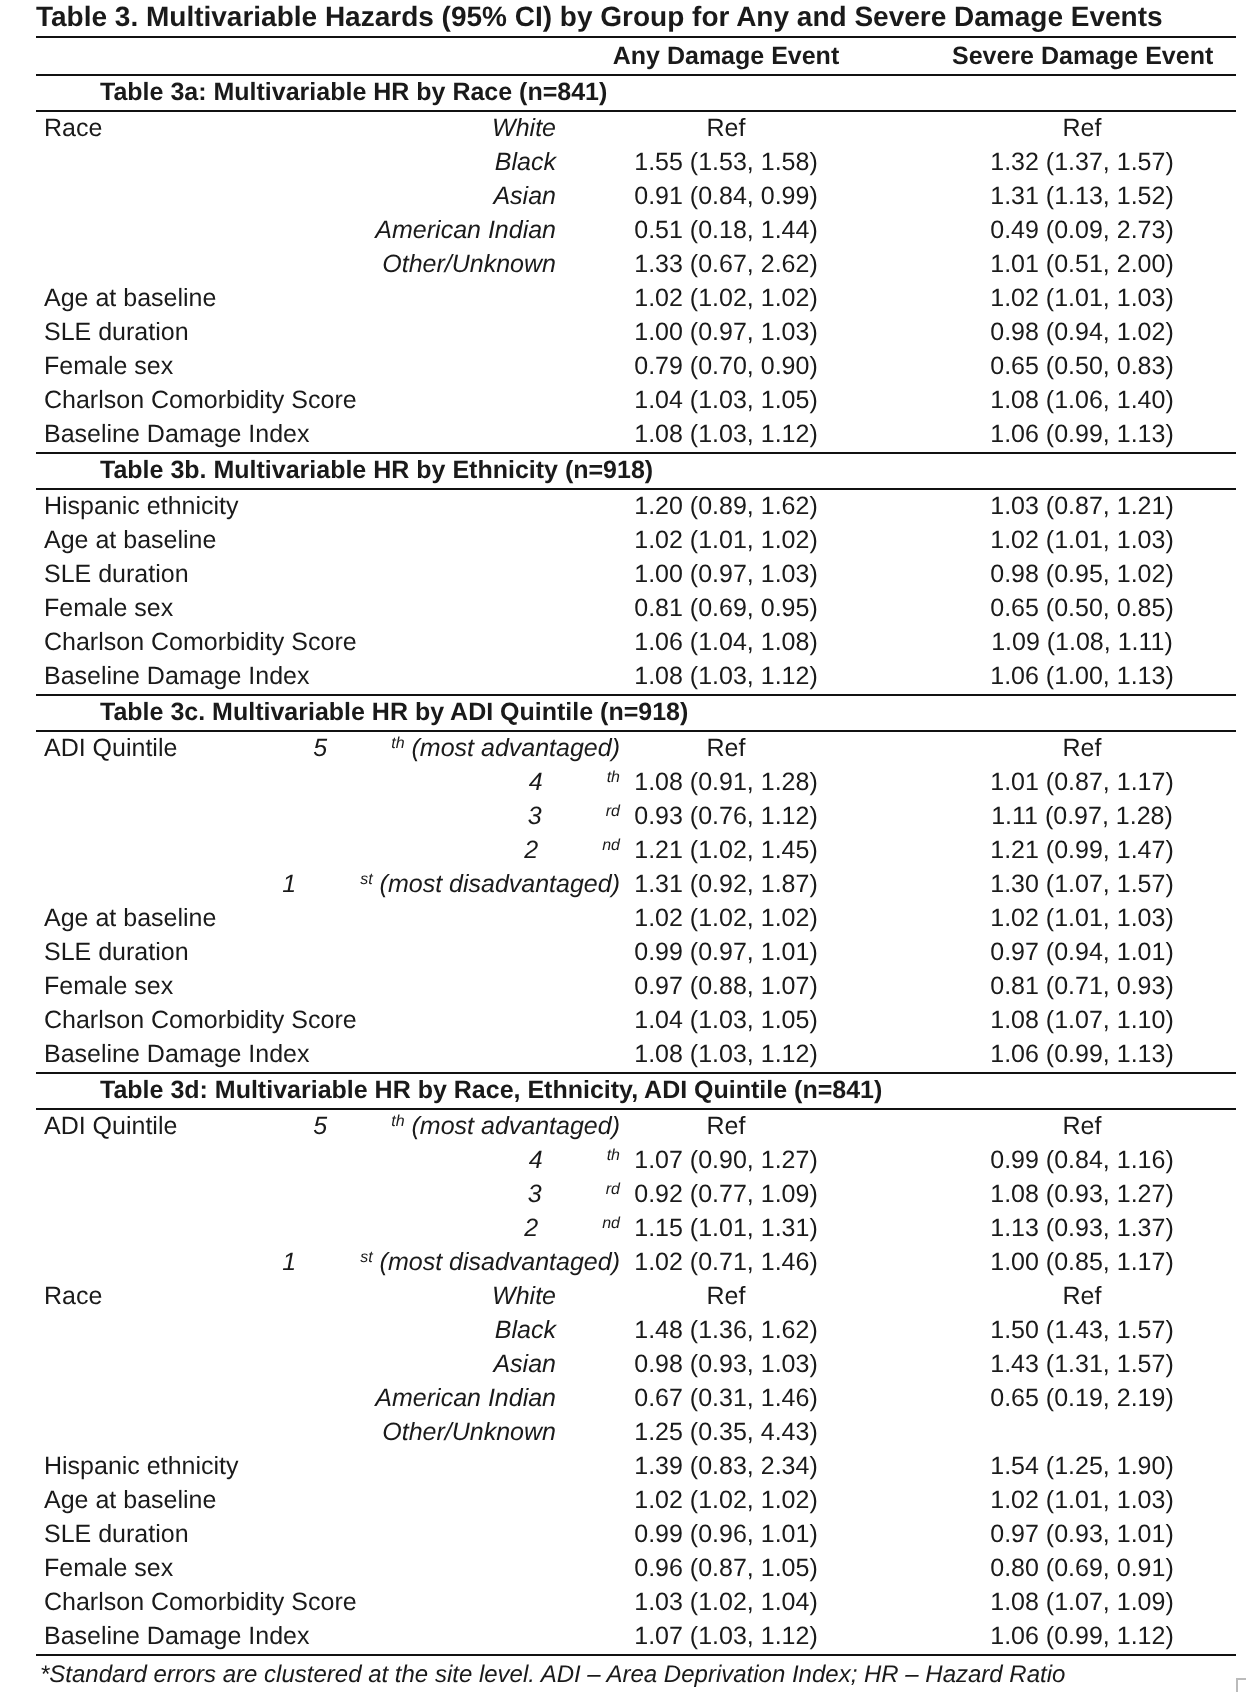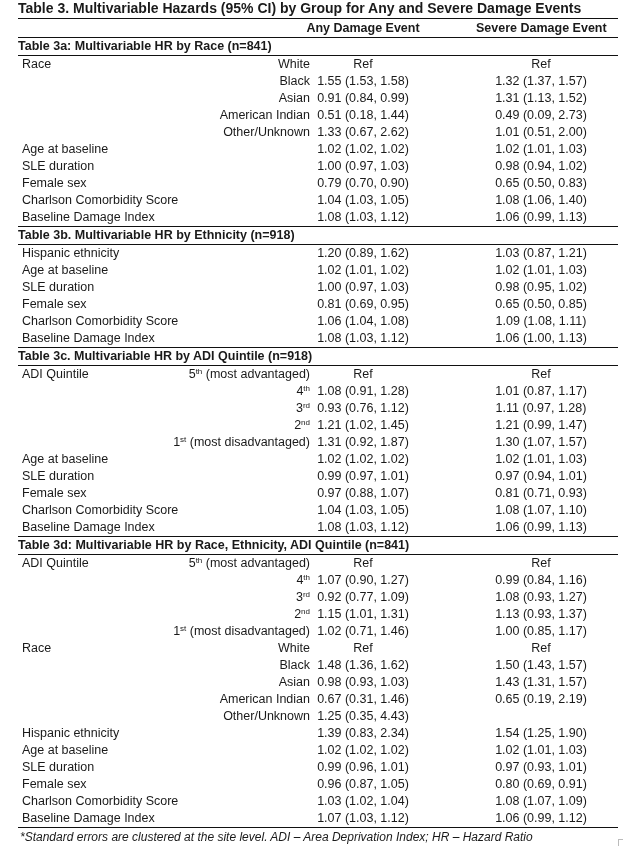--- a/index.html
+++ b/index.html
@@ -7,27 +7,27 @@
     width: 623px; height: 852px; overflow: hidden;
     font-family: "Liberation Sans", sans-serif;
     font-size: 12.5px; color: #1a1a1a;
     position: relative;
   }
   #wrap { position: absolute; left: 18px; top: 0; width: 600px; }
   .title { height: 18px; line-height: 17px; font-weight: bold; font-size: 14px; padding-left: 0; }
   .rule { border-top: 1.5px solid #111; }
   .row { height: 17px; line-height: 17px; position: relative; white-space: nowrap; }
   .colhdr { height: 18px; line-height: 18px; font-weight: bold; }
-  .sec { height: 17px; line-height: 17px; font-weight: bold; }
+  .sec { height: 17px; line-height: 17px; font-weight: bold; margin-left: 32px; }
   .c-label { position: absolute; left: 4px; }
-  .c-sub { position: absolute; right: 308px; text-align: right; }
+  .c-sub { position: absolute; right: 308px; text-align: right; font-style: italic; }
   .c-any { position: absolute; left: 285px; width: 120px; text-align: center; }
   .c-sev { position: absolute; left: 458px; width: 130px; text-align: center; }
   .b { font-weight: normal; }
-  sup { font-size: 8px; line-height: 0; vertical-align: 4px; }
+  sup { font-size: 8px; line-height: 0; vertical-align: 4px; margin-left: 32px; }
   .foot { height: 18px; line-height: 18px; font-style: italic; padding-left: 2px; font-size: 12px; }
   .corner { position: absolute; right: 0; bottom: 6px; width: 4px; height: 6px; border-left: 1px solid #bbb; border-top: 1px solid #bbb; }
 </style>
 </head>
 <body>
 
 <div id="wrap">
   <div class="title">Table 3. Multivariable Hazards (95% CI) by Group for Any and Severe Damage Events</div>
   <div class="rule"></div>
   <div class="row colhdr">

